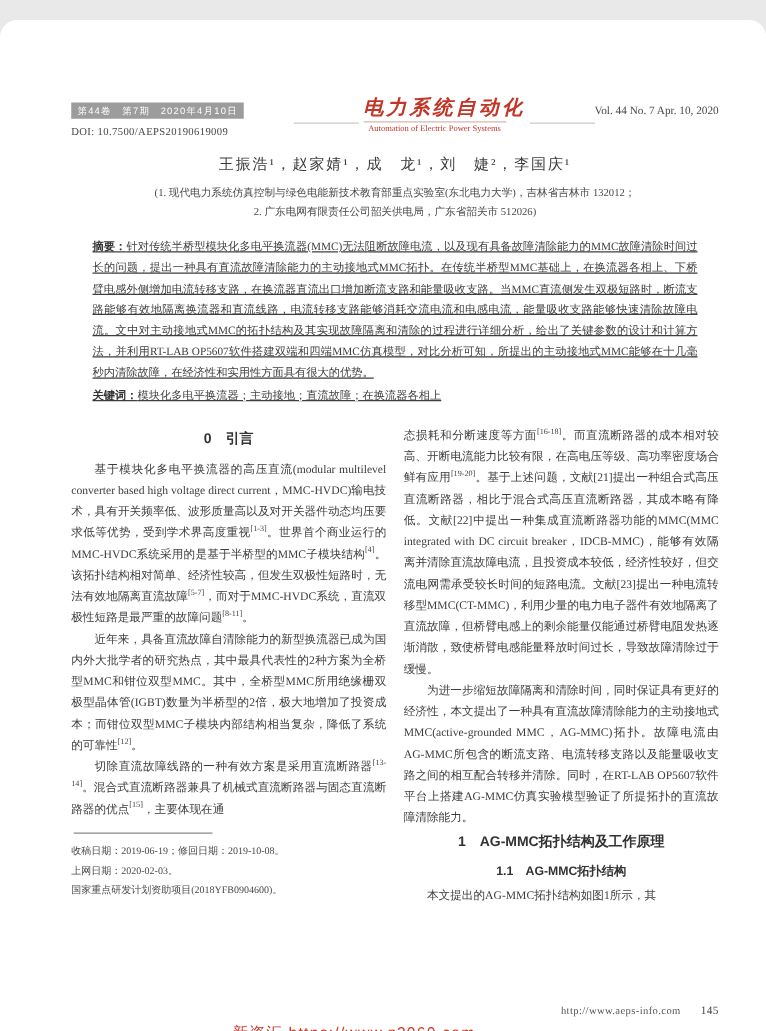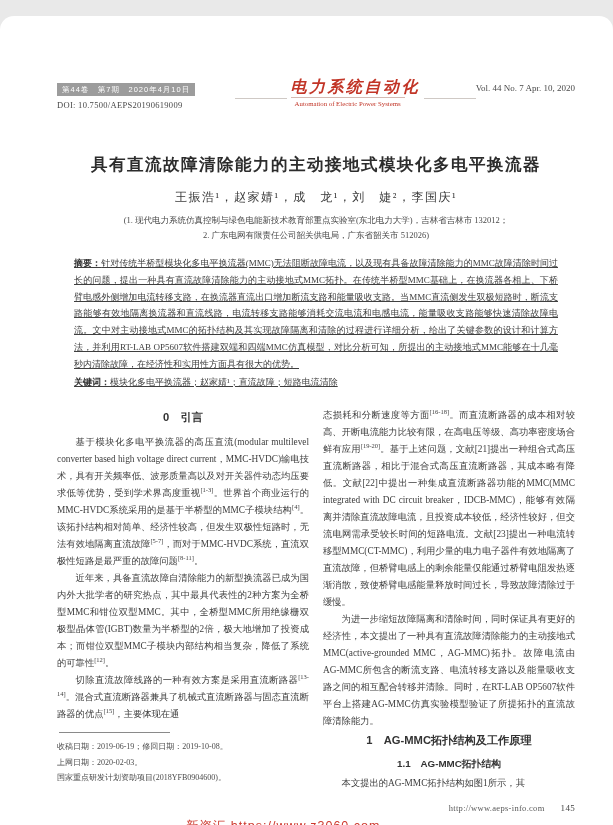--- a/index.html
+++ b/index.html
@@ -101,30 +101,29 @@
         <div class="hrule"></div>
         <div class="logo-stack">
           <div class="logo-cn">电力系统自动化</div>
           <div class="logo-en">Automation of Electric Power Systems</div>
         </div>
         <div class="hrule"></div>
       </div>
       <div class="hdr-right">Vol. 44 No. 7 Apr. 10, 2020</div>
     </div>
 
-    <div class="title">具有直流故障清除能力的主动接地式模块化多电平换流器</div>
     <div class="authors">王振浩¹，赵家婧¹，成　龙¹，刘　婕²，李国庆¹</div>
     <div class="affil">
       <div>(1. 现代电力系统仿真控制与绿色电能新技术教育部重点实验室(东北电力大学)，吉林省吉林市 132012；</div>
       <div>2. 广东电网有限责任公司韶关供电局，广东省韶关市 512026)</div>
     </div>
 
     <div class="abstract">
       <div><span class="ab-label">摘要：</span><span>针对传统半桥型模块化多电平换流器(MMC)无法阻断故障电流，以及现有具备故障清除能力的MMC故障清除时间过长的问题，提出一种具有直流故障清除能力的主动接地式MMC拓扑。在传统半桥型MMC基础上，在换流器各相上、下桥臂电感外侧增加电流转移支路，在换流器直流出口增加断流支路和能量吸收支路。当MMC直流侧发生双极短路时，断流支路能够有效地隔离换流器和直流线路，电流转移支路能够消耗交流电流和电感电流，能量吸收支路能够快速清除故障电流。文中对主动接地式MMC的拓扑结构及其实现故障隔离和清除的过程进行详细分析，给出了关键参数的设计和计算方法，并利用RT-LAB OP5607软件搭建双端和四端MMC仿真模型，对比分析可知，所提出的主动接地式MMC能够在十几毫秒内清除故障，在经济性和实用性方面具有很大的优势。</span></div>
-      <div class="kw"><span class="ab-label">关键词：</span><span>模块化多电平换流器；赵家婧¹；直流故障；短路电流清除</span></div>
+      <div class="kw"><span class="ab-label">关键词：</span><span>模块化多电平换流器；主动接地；直流故障；在换流器各相上</span></div>
     </div>
 
     <div class="columns">
 
       <div class="col">
         <div class="h1">0　引言</div>
         <p class="para">基于模块化多电平换流器的高压直流(modular multilevel converter based high voltage direct current，MMC-HVDC)输电技术，具有开关频率低、波形质量高以及对开关器件动态均压要求低等优势，受到学术界高度重视<sup>[1-3]</sup>。世界首个商业运行的MMC-HVDC系统采用的是基于半桥型的MMC子模块结构<sup>[4]</sup>。该拓扑结构相对简单、经济性较高，但发生双极性短路时，无法有效地隔离直流故障<sup>[5-7]</sup>，而对于MMC-HVDC系统，直流双极性短路是最严重的故障问题<sup>[8-11]</sup>。</p>
         <p class="para">近年来，具备直流故障自清除能力的新型换流器已成为国内外大批学者的研究热点，其中最具代表性的2种方案为全桥型MMC和钳位双型MMC。其中，全桥型MMC所用绝缘栅双极型晶体管(IGBT)数量为半桥型的2倍，极大地增加了投资成本；而钳位双型MMC子模块内部结构相当复杂，降低了系统的可靠性<sup>[12]</sup>。</p>
         <p class="para">切除直流故障线路的一种有效方案是采用直流断路器<sup>[13-14]</sup>。混合式直流断路器兼具了机械式直流断路器与固态直流断路器的优点<sup>[15]</sup>，主要体现在通</p>
         <div class="fn-rule"></div>

